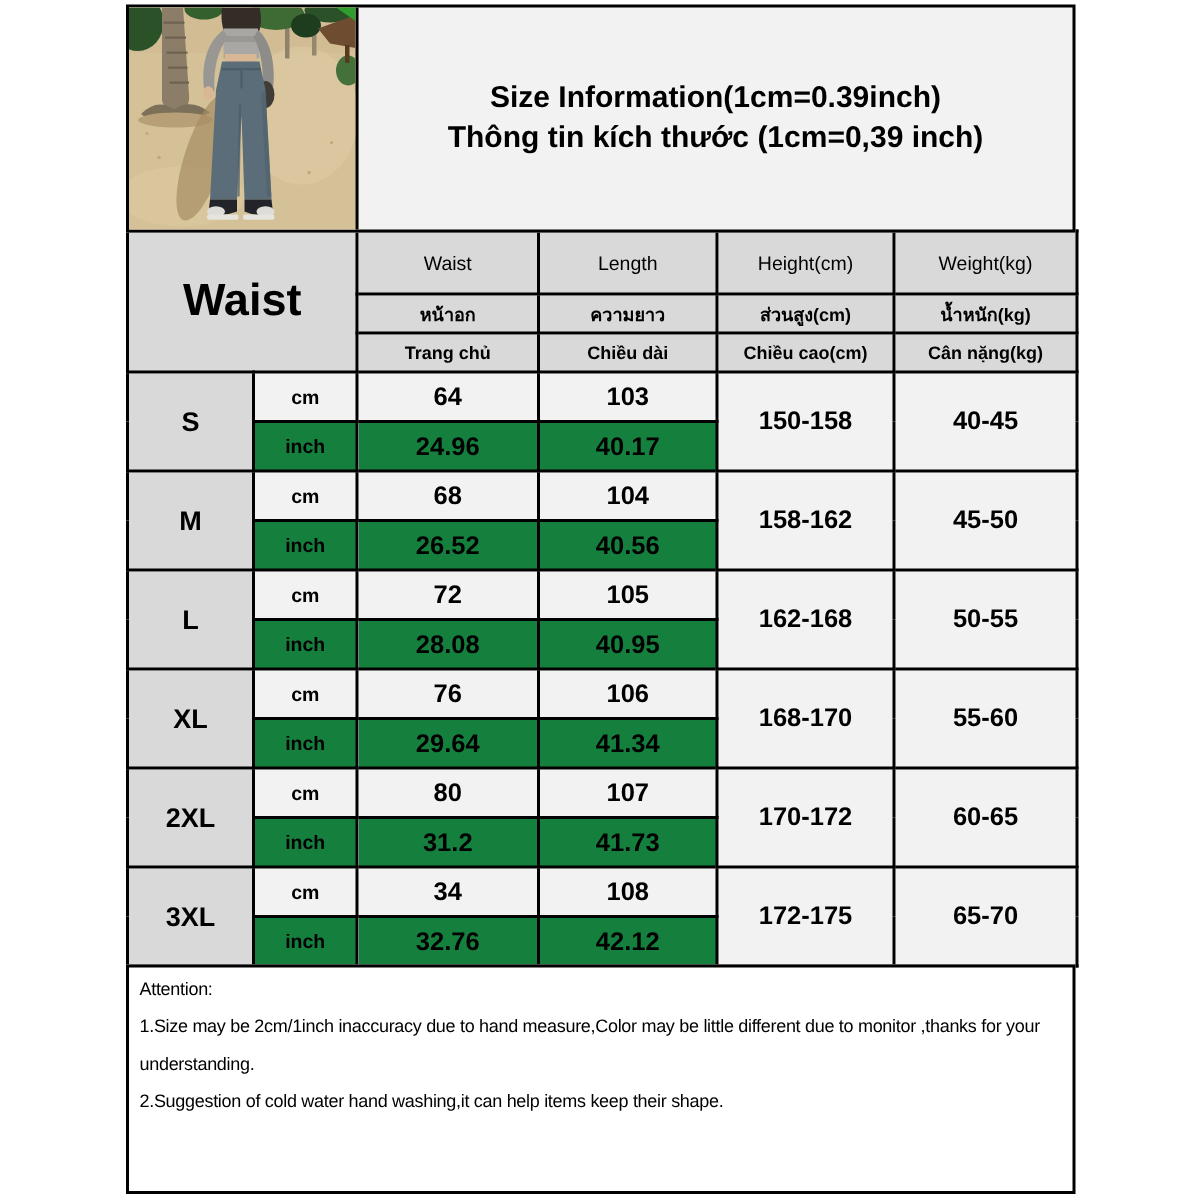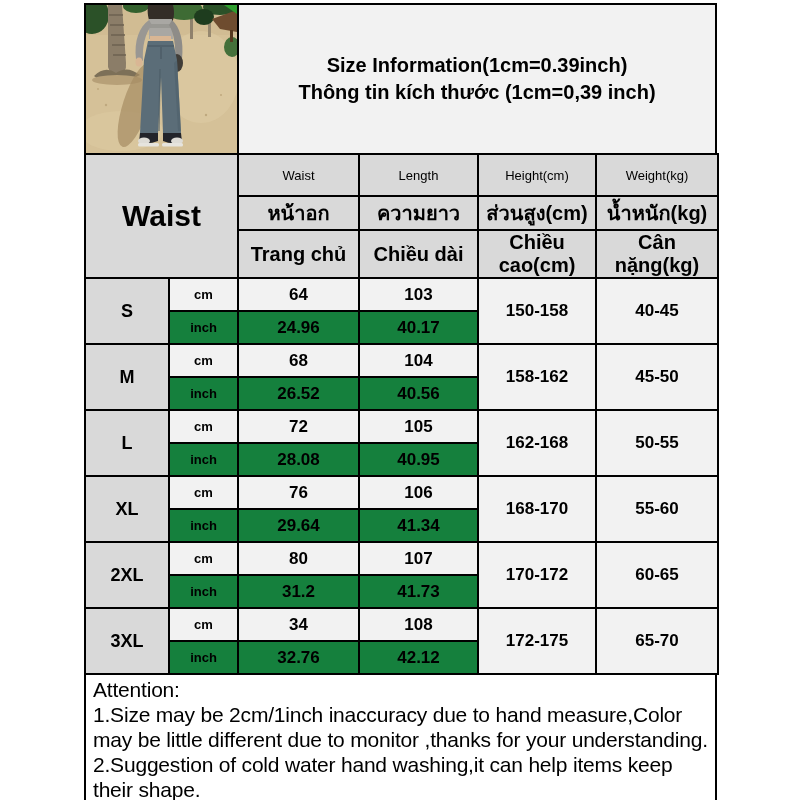--- a/index.html
+++ b/index.html
@@ -20,31 +20,31 @@
   .photo-cell svg{display:block}
   .title-box{flex:1;display:flex;flex-direction:column;justify-content:center;align-items:center;text-align:center}
   .title-line{font-weight:bold;font-size:20px;line-height:27px;white-space:nowrap}
   .corner-accent{position:absolute;left:138px;top:0;width:0;height:0;
     border-left:13px solid transparent;border-top:9px solid var(--accent-green)}
 
   
   table.size-table{width:633px;border-collapse:collapse;table-layout:fixed;margin-top:-2px}
   table.size-table td{border:2px solid var(--border);text-align:center;vertical-align:middle;padding:0;overflow:hidden}
   .hdr{background:var(--header-bg);font-weight:normal;font-size:13px;height:42px}
-  .hdr-sub{background:var(--header-bg);font-weight:bold;font-size:20px;height:26px}
+  .hdr-sub{background:var(--header-bg);font-weight:bold;font-size:12px;height:26px}
   .size-big{background:var(--header-bg);font-weight:bold;font-size:30px}
   .c-size{background:var(--header-bg);font-weight:bold;font-size:18px}
   .c-unit{font-weight:bold;font-size:13px;height:33px}
   .c-val{font-weight:bold;font-size:17px;height:33px}
   .tint{background:var(--tint-bg)}
   .wbg{background:#15803d}
 
   
   .attention{border:2px solid var(--border);margin-top:-2px;height:153px;
-    padding:2px 7px;font-size:21px;line-height:25px;letter-spacing:-0.2px;background:#fff}
+    padding:2px 7px;font-size:12px;line-height:25px;letter-spacing:-0.2px;background:#fff}
 </style>
 </head>
 <body>
 
 <div class="sheet">
 
   <div class="top-row">
     <div class="photo-cell">
       <svg width="151" height="148" viewBox="0 0 151 148" preserveAspectRatio="none">
         <rect width="151" height="148" fill="#d5c198"></rect>

